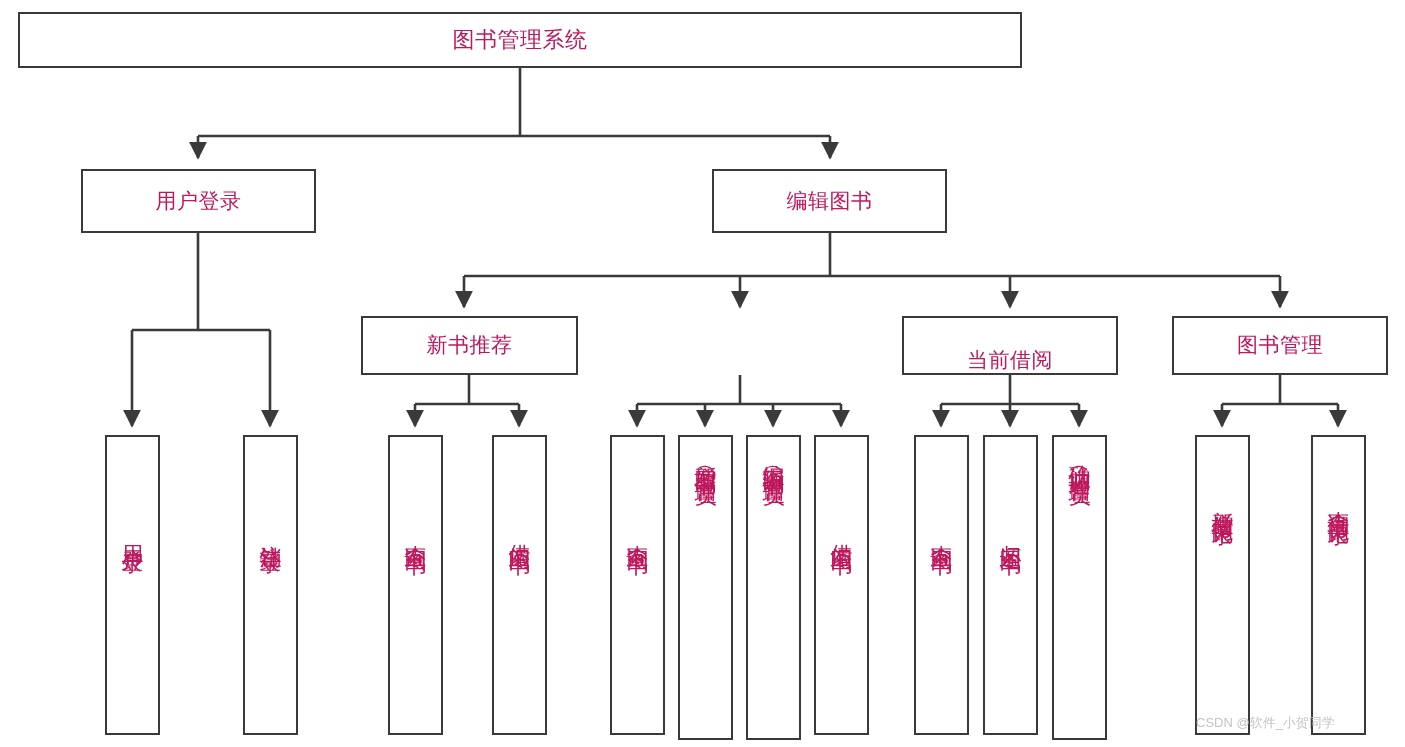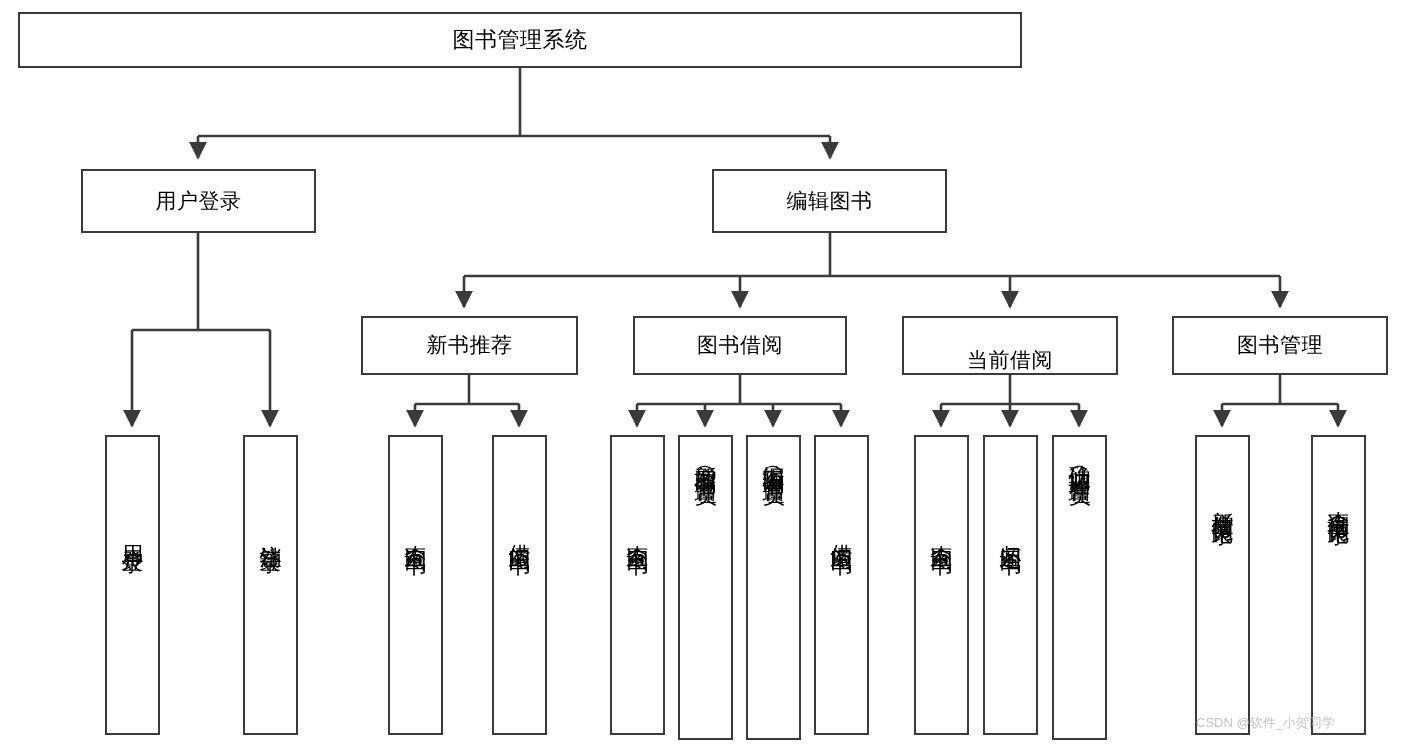--- a/index.html
+++ b/index.html
@@ -27,21 +27,21 @@
     pointer-events: none;
   }
   .node {
     position: absolute;
     box-sizing: border-box;
     background: #ffffff;
     border: 2px solid #3a3a3a;
     display: flex;
     align-items: center;
     justify-content: center;
-    color: #000000;
+    color: #be185d;
     z-index: 2;
   }
   .node .lbl {
     display: block;
     text-align: center;
     line-height: 1.18;
     letter-spacing: 0.5px;
   }
   .node.horiz .lbl {
     font-size: 21px;
@@ -143,23 +143,20 @@
   <div class="node horiz" style="left:81px; top:169px; width:235px; height:64px;">
     <span class="lbl">用户登录</span>
   </div>
   <div class="node horiz" style="left:712px; top:169px; width:235px; height:64px;">
     <span class="lbl">编辑图书</span>
   </div>
 
   <div class="node horiz" style="left:361px; top:316px; width:217px; height:59px;">
     <span class="lbl">新书推荐</span>
   </div>
-  <div class="node horiz" style="left:633px; top:316px; width:214px; height:59px;">
-    <span class="lbl">图书借阅</span>
-  </div>
   <div class="node horiz" style="left:902px; top:316px; width:216px; height:59px;align-items:flex-end;">
     <span class="lbl">当前借阅</span>
   </div>
   <div class="node horiz" style="left:1172px; top:316px; width:216px; height:59px;">
     <span class="lbl">图书管理</span>
   </div>
 
   <div class="node vert mid" style="left:105px; top:435px; width:55px; height:300px;">
     <span class="lbl">用户登录</span>
   </div>

